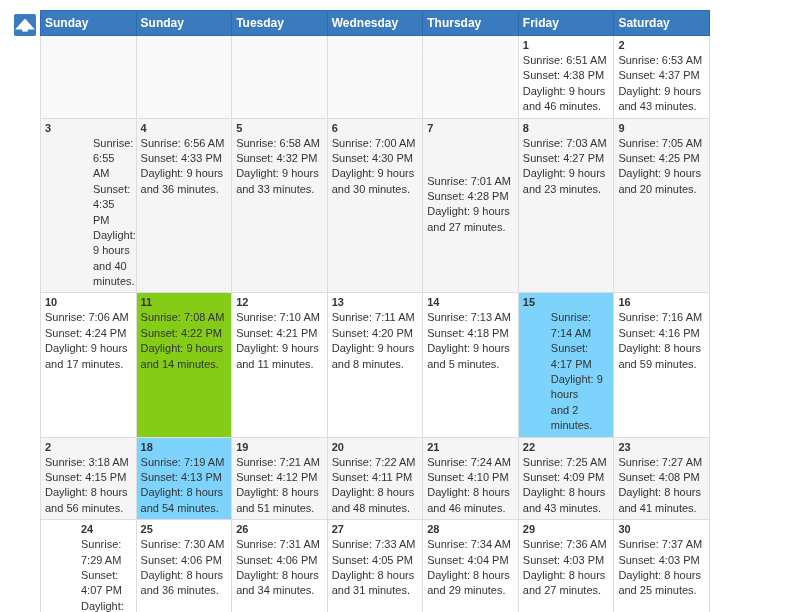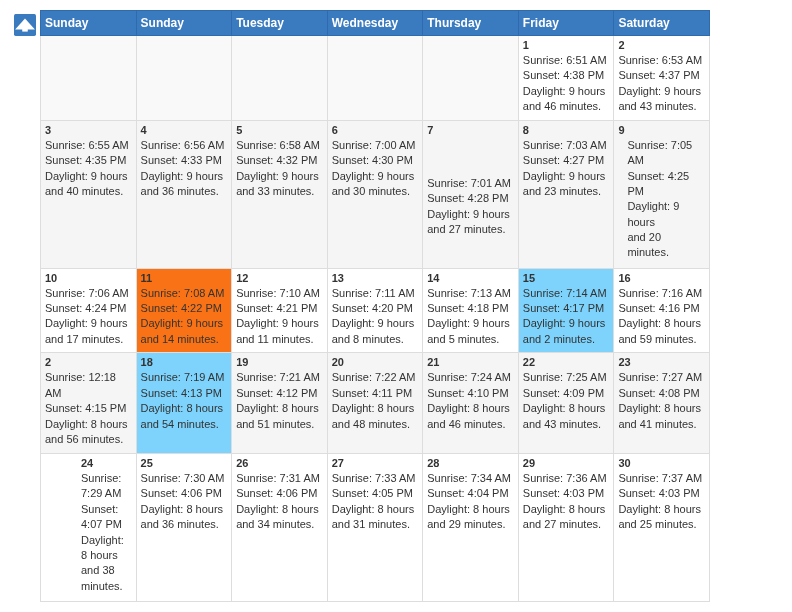--- a/index.html
+++ b/index.html
@@ -160,21 +160,21 @@
             <span class="day-num">2</span>
             <div class="day-info" style="white-space: pre-line;">Sunrise: 6:53 AM
 Sunset: 4:37 PM
 Daylight: 9 hours
 and 43 minutes.</div>
           </td>
         </tr>
         <tr>
           <td style="background: rgb(245, 245, 245);">
             <span class="day-num">3</span>
-            <div class="day-info" style="white-space: pre-line;">Sunrise: 6:55 AM
+            <div class="day-info" style="white-space: pre-line; margin-left: 48px;">Sunrise: 6:55 AM
 Sunset: 4:35 PM
 Daylight: 9 hours
 and 40 minutes.</div>
           </td>
           <td style="background: rgb(245, 245, 245);">
             <span class="day-num">4</span>
             <div class="day-info" style="white-space: pre-line;">Sunrise: 6:56 AM
 Sunset: 4:33 PM
 Daylight: 9 hours
 and 36 minutes.</div>
@@ -202,35 +202,35 @@
           </td>
           <td style="background: rgb(245, 245, 245);">
             <span class="day-num">8</span>
             <div class="day-info" style="white-space: pre-line;">Sunrise: 7:03 AM
 Sunset: 4:27 PM
 Daylight: 9 hours
 and 23 minutes.</div>
           </td>
           <td style="background: rgb(245, 245, 245);">
             <span class="day-num">9</span>
-            <div class="day-info" style="white-space: pre-line; margin-left: 9px;">Sunrise: 7:05 AM
+            <div class="day-info" style="white-space: pre-line;">Sunrise: 7:05 AM
 Sunset: 4:25 PM
 Daylight: 9 hours
 and 20 minutes.</div>
           </td>
         </tr>
         <tr>
           <td style="background: rgb(255, 255, 255);">
             <span class="day-num">10</span>
             <div class="day-info" style="white-space: pre-line;">Sunrise: 7:06 AM
 Sunset: 4:24 PM
 Daylight: 9 hours
 and 17 minutes.</div>
           </td>
-          <td style="background: #f97316;">
+          <td style="background: #84cc16;">
             <span class="day-num">11</span>
             <div class="day-info" style="white-space: pre-line;">Sunrise: 7:08 AM
 Sunset: 4:22 PM
 Daylight: 9 hours
 and 14 minutes.</div>
           </td>
           <td style="background: rgb(255, 255, 255);">
             <span class="day-num">12</span>
             <div class="day-info" style="white-space: pre-line;">Sunrise: 7:10 AM
 Sunset: 4:21 PM
@@ -246,37 +246,37 @@
           </td>
           <td style="background: rgb(255, 255, 255);">
             <span class="day-num">14</span>
             <div class="day-info" style="white-space: pre-line;">Sunrise: 7:13 AM
 Sunset: 4:18 PM
 Daylight: 9 hours
 and 5 minutes.</div>
           </td>
           <td style="background: #7dd3fc;">
             <span class="day-num">15</span>
-            <div class="day-info" style="white-space: pre-line;">Sunrise: 7:14 AM
+            <div class="day-info" style="white-space: pre-line; margin-left: 28px;">Sunrise: 7:14 AM
 Sunset: 4:17 PM
 Daylight: 9 hours
 and 2 minutes.</div>
           </td>
           <td style="background: rgb(255, 255, 255);">
             <span class="day-num">16</span>
             <div class="day-info" style="white-space: pre-line;">Sunrise: 7:16 AM
 Sunset: 4:16 PM
 Daylight: 8 hours
 and 59 minutes.</div>
           </td>
         </tr>
         <tr>
           <td style="background: rgb(245, 245, 245);">
             <span class="day-num">2</span>
-            <div class="day-info" style="white-space: pre-line;">Sunrise: 12:18 AM
+            <div class="day-info" style="white-space: pre-line;">Sunrise: 3:18 AM
 Sunset: 4:15 PM
 Daylight: 8 hours
 and 56 minutes.</div>
           </td>
           <td style="background: #7dd3fc;">
             <span class="day-num">18</span>
             <div class="day-info" style="white-space: pre-line;">Sunrise: 7:19 AM
 Sunset: 4:13 PM
 Daylight: 8 hours
 and 54 minutes.</div>

